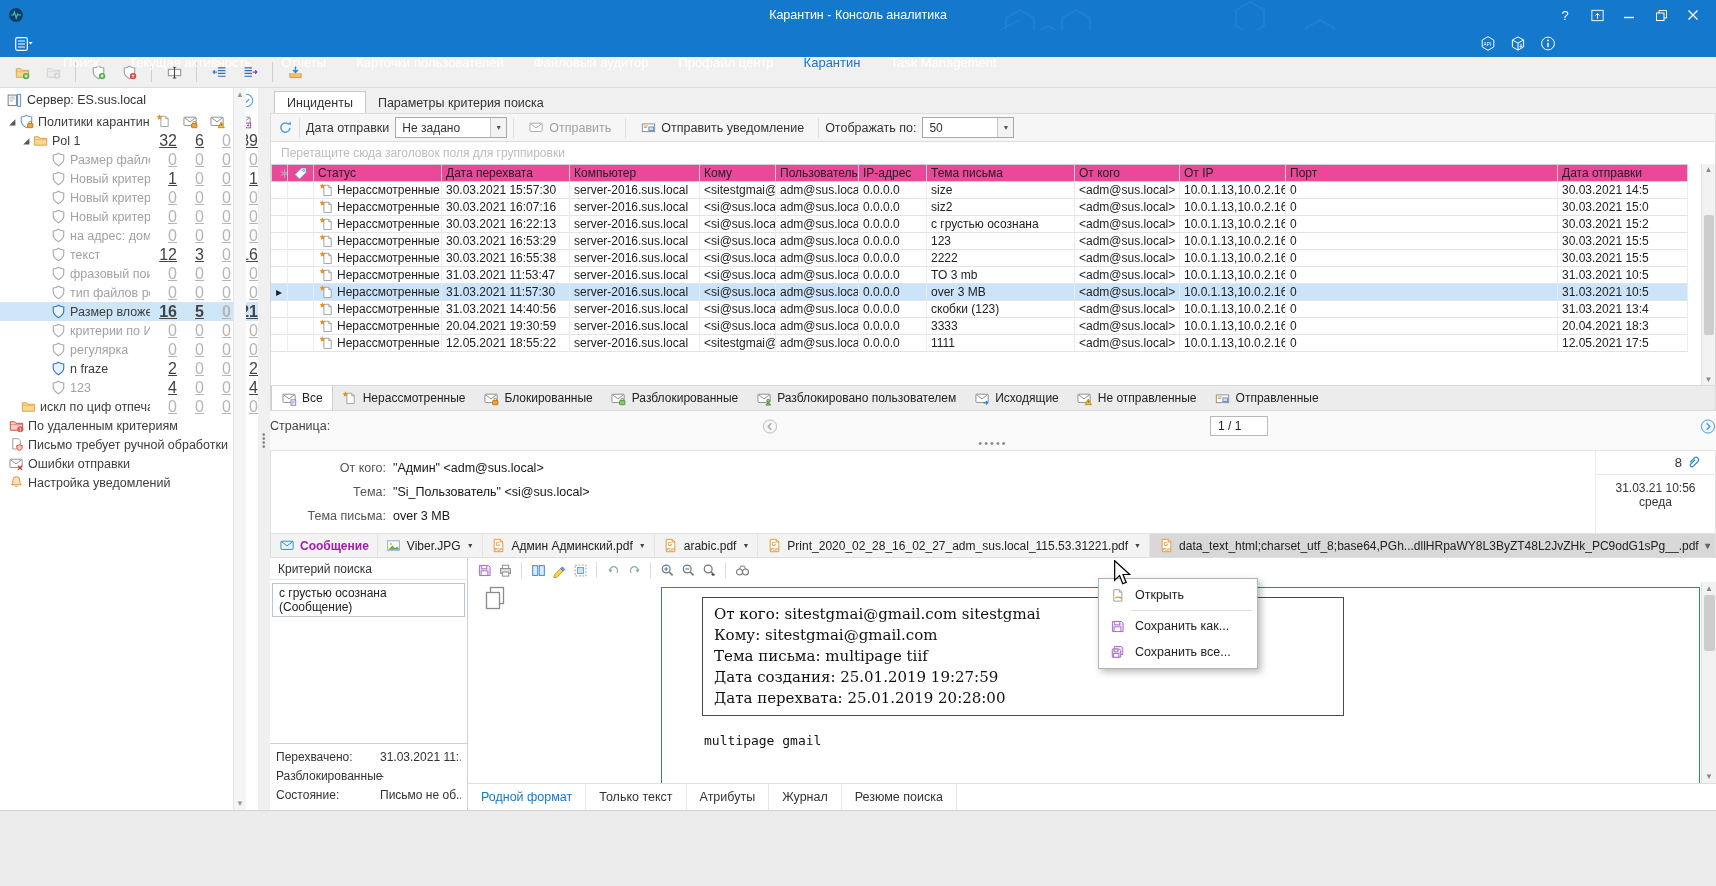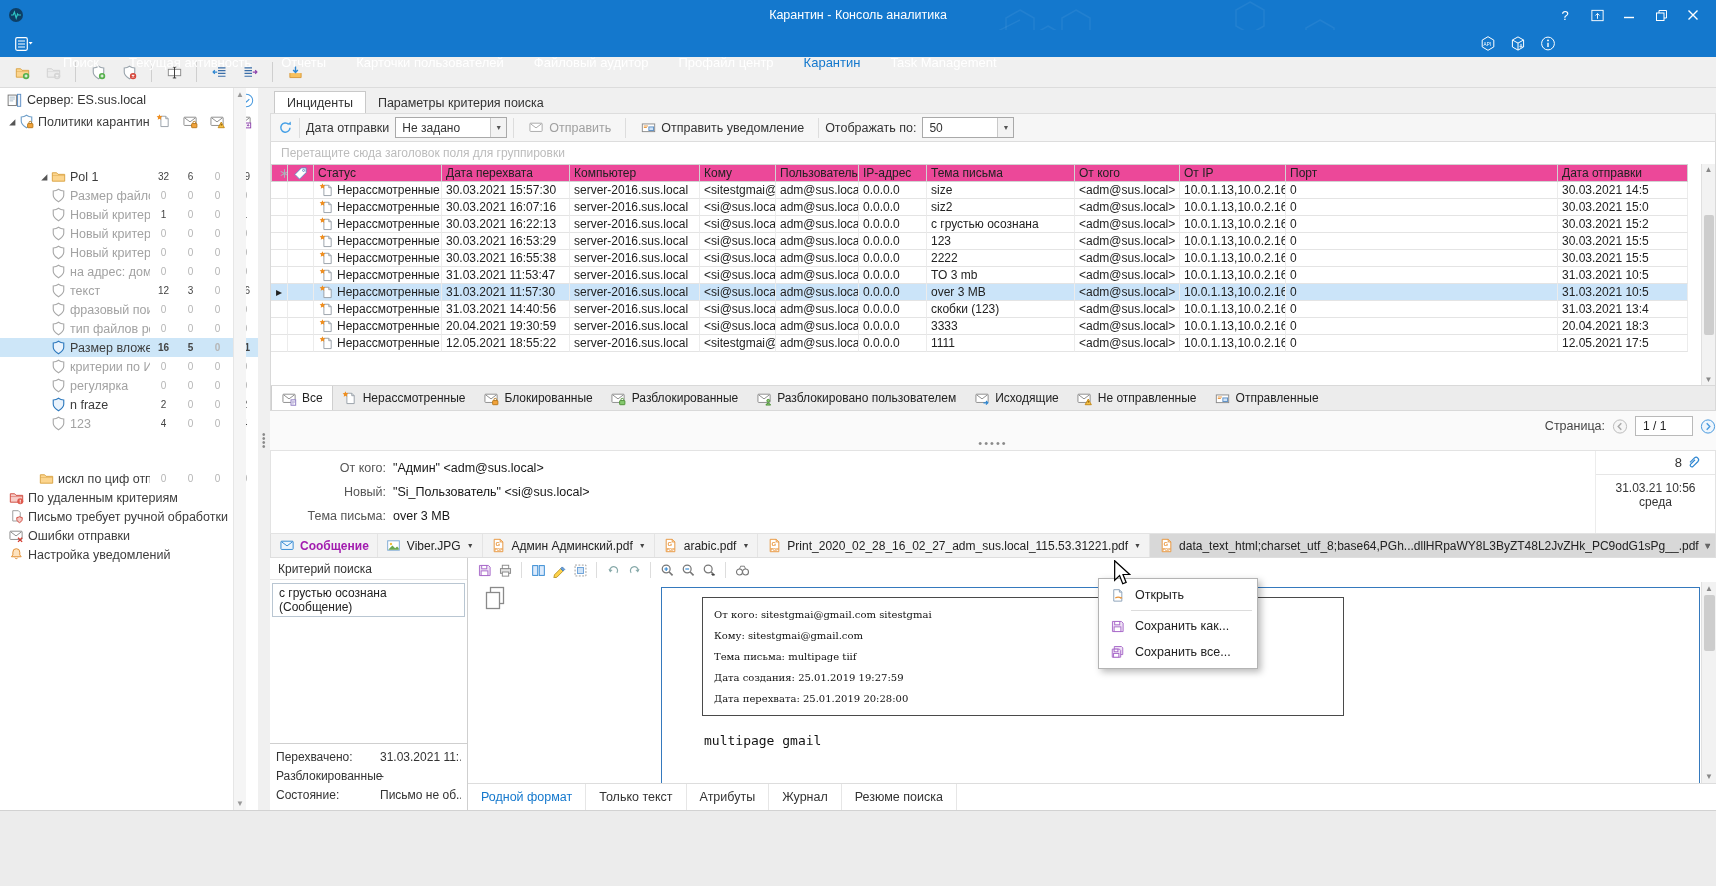--- a/index.html
+++ b/index.html
@@ -34,25 +34,25 @@
   .app { display:flex; height:722px; background:#f0f0f0; }
 
   
   .sidebar { width:258px; background:#fff; position:relative; overflow:hidden; }
   .srv-row { height:24px; display:flex; align-items:center; gap:5px; padding:0 4px 0 6px; font-size:12.5px; color:#333; }
   .srv-row .lbl { flex:1; }
   .tr-row { height:19px; display:flex; align-items:center; font-size:12.5px; color:#3c3c3c; white-space:nowrap; }
   .tr-row .lbl { flex:1; overflow:hidden; text-overflow:clip; margin-left:4px; }
   .tr-row .lbl.dim { color:#a2a2a2; }
   .tr-row.sel { background:#cde6f8; }
-  .cnt { width:27px; text-align:center; font-size:10px; flex:none; }
+  .cnt { width:27px; text-align:right; font-size:16px; flex:none;text-decoration:underline; }
   .cnt.z { color:#b5b5b5; } .cnt.n { color:#444; }
   .cnticon { width:27px; display:flex; justify-content:center; flex:none; }
   .exp { width:12px; display:flex; justify-content:center; flex:none; }
-  .ind1 { padding-left:6px; } .ind2 { padding-left:38px;margin-top:36px; } .ind3 { padding-left:50px; } .ind0 { padding-left:8px; }
+  .ind1 { padding-left:6px; } .ind2 { padding-left:20px; } .ind3 { padding-left:50px; } .ind0 { padding-left:8px; }
   .sb-scroll { position:absolute; right:12px; top:0; bottom:0; width:13px; background:#f5f5f5; border-left:1px solid #e6e6e6; font-size:8px; color:#999; display:flex; flex-direction:column; align-items:center; justify-content:space-between; padding:2px 0; }
   .vsplit { width:12px; background:#f0f0f0; position:relative; }
   .vsplit .dots { position:absolute; top:345px; left:4px; color:#8a8a8a; font-size:10px; line-height:4px; }
 
   
   .main { flex:1; min-width:0; display:flex; flex-direction:column; background:#f0f0f0; }
   .mtabs { height:25px; display:flex; align-items:flex-end; padding-left:4px; }
   .mtab { padding:4px 12px 3px; font-size:12.5px; color:#333; }
   .mtab.active { background:#fff; border:1px solid #c9c9c9; border-bottom:none; }
   .mtb { height:29px; background:#f6f6f6; border:1px solid #ddd; display:flex; align-items:center; padding-left:6px; gap:6px; font-size:12.5px; color:#333; }
@@ -74,21 +74,21 @@
   .td.center { justify-content:center; }
   .vscroll { position:absolute; right:0; top:22px; bottom:0; width:14px; background:#f2f2f2; border-left:1px solid #e0e0e0; display:flex; flex-direction:column; align-items:center; justify-content:space-between; font-size:8px; color:#888; padding:1px 0; }
   .vscroll .thumb { width:10px; flex:none; background:#cdcdcd; border-radius:2px; }
 
   
   .filterbar { height:25px; background:#ececec; border:1px solid #d9d9d9; border-top:none; display:flex; align-items:stretch; font-size:12px; overflow:hidden; }
   .fitem { display:flex; align-items:center; gap:5px; padding:0 9px; color:#222; white-space:nowrap; }
   .fitem.active { background:#fff; border-right:1px solid #cfcfcf; border-left:1px solid #cfcfcf; }
 
   
-  .pagebar { height:30px; display:flex; align-items:center; justify-content:flex-end; gap:7px; background:#fafafa; font-size:12.5px; color:#444; }
+  .pagebar { height:30px; display:flex; align-items:center; justify-content:space-between; gap:7px; background:#fafafa; font-size:12.5px; color:#444; }
   .pageinput { width:58px; height:20px; border:1px solid #b9b9b9; background:#fff; padding:0 7px; font-size:12px; line-height:18px; color:#222; }
   .hsplit { height:9px; background:#fafafa; text-align:center; color:#8a8a8a; font-size:11px; line-height:5px; letter-spacing:2px; }
 
   
   .detail { background:#fff; border:1px solid #e3e3e3; display:flex; height:84px; }
   .dgrid { flex:1; display:grid; grid-template-columns:122px 1fr; align-content:center; row-gap:10px; }
   .dlabel { text-align:right; color:#555; padding-right:7px; font-size:12.5px; }
   .dvalue { color:#161616; font-size:12.5px; }
   .dright { width:120px; border-left:1px solid #ececec; display:flex; flex-direction:column; align-items:center; font-size:12px; color:#333; padding-top:3px; }
   .dcount { display:flex; align-items:center; gap:3px; align-self:flex-end; padding-right:14px; font-size:13px; }
@@ -110,21 +110,21 @@
   .crit-sp { flex:1; }
   .crit-info { border-top:1px solid #cfcfcf; padding:6px 6px 8px; display:grid; grid-template-columns:104px 1fr; row-gap:5px; }
   .crit-info .cl { color:#333; } .crit-info .cv { color:#333; overflow:hidden; white-space:nowrap; }
 
   
   .pv { flex:1; min-width:0; display:flex; flex-direction:column; position:relative; background:#fff; }
   .pvtb { height:24px; display:flex; align-items:center; gap:5px; padding-left:8px; }
   .pvsep { width:1px; height:16px; background:#ddd; margin:0 3px; }
   .pvarea { flex:1; position:relative; overflow:hidden; }
   .page { position:absolute; left:193px; top:5px; right:16px; bottom:-12px; border:1px solid #3579bd; border-bottom:none; background:#fff; overflow:hidden; }
-  .letterbox { margin:9px 0 0 40px; width:642px; border:1px solid #4a4a4a; padding:6px 11px; font-family:"DejaVu Serif", serif; font-size:10px; line-height:21px; color:#101010; }
+  .letterbox { margin:9px 0 0 40px; width:642px; border:1px solid #4a4a4a; padding:6px 11px; font-family:"DejaVu Serif", serif; font-size:15px; line-height:21px; color:#101010; }
   .bodytext { margin:17px 0 0 42px; font-family:"DejaVu Sans Mono", monospace; font-size:13px; color:#111; }
   .copy2 { position:absolute; left:16px; top:4px; }
   .pvscroll { position:absolute; right:0; top:0; bottom:27px; width:15px; background:#f2f2f2; border-left:1px solid #e0e0e0; display:flex; flex-direction:column; align-items:center; justify-content:space-between; font-size:8px; color:#888; padding:2px 0; }
   .pvscroll .thumb { width:11px; flex:none; background:#cdcdcd; border-radius:2px; }
   .pvtabs { height:27px; border-top:1px solid #ddd; display:flex; align-items:stretch; font-size:12.5px; background:#fff; }
   .pvtab { display:flex; align-items:center; padding:0 13px; color:#333; border-right:1px solid #e6e6e6; }
   .pvtab.active { color:#1478cd; }
 
   .footer { height:76px; background:#ececec; border-top:1px solid #d2d2d2; }
 
@@ -1034,21 +1034,21 @@
             <path d="M6.7 4.8 9.8 8 6.7 11.2" fill="none" stroke="#4a9ade" stroke-width="1.4"></path>
           </svg>
         </span>
     </div>
     <div class="hsplit">•••••</div>
 
     <div class="detail">
       <div class="dgrid">
         <span class="dlabel">От кого:</span>
         <span class="dvalue">"Админ" &lt;adm@sus.local&gt;</span>
-        <span class="dlabel">Новый:</span>
+        <span class="dlabel">Тема:</span>
         <span class="dvalue">"Si_Пользователь" &lt;si@sus.local&gt;</span>
         <span class="dlabel">Тема письма:</span>
         <span class="dvalue">over 3 MB</span>
       </div>
       <div class="dright">
         <div class="dcount">
             <span>8</span>
             <span class="ic" id="clip-ic">
               <svg width="15" height="15" viewBox="0 0 16 16">
                 <path d="M4.3 7.8 9 3.1 a2.7 2.7 0 0 1 3.8 3.8 L7.3 12.4 a1.8 1.8 0 0 1 -2.5 -2.5 L9.6 5.1" fill="none" stroke="#2e86d1" stroke-width="1.3"></path>

